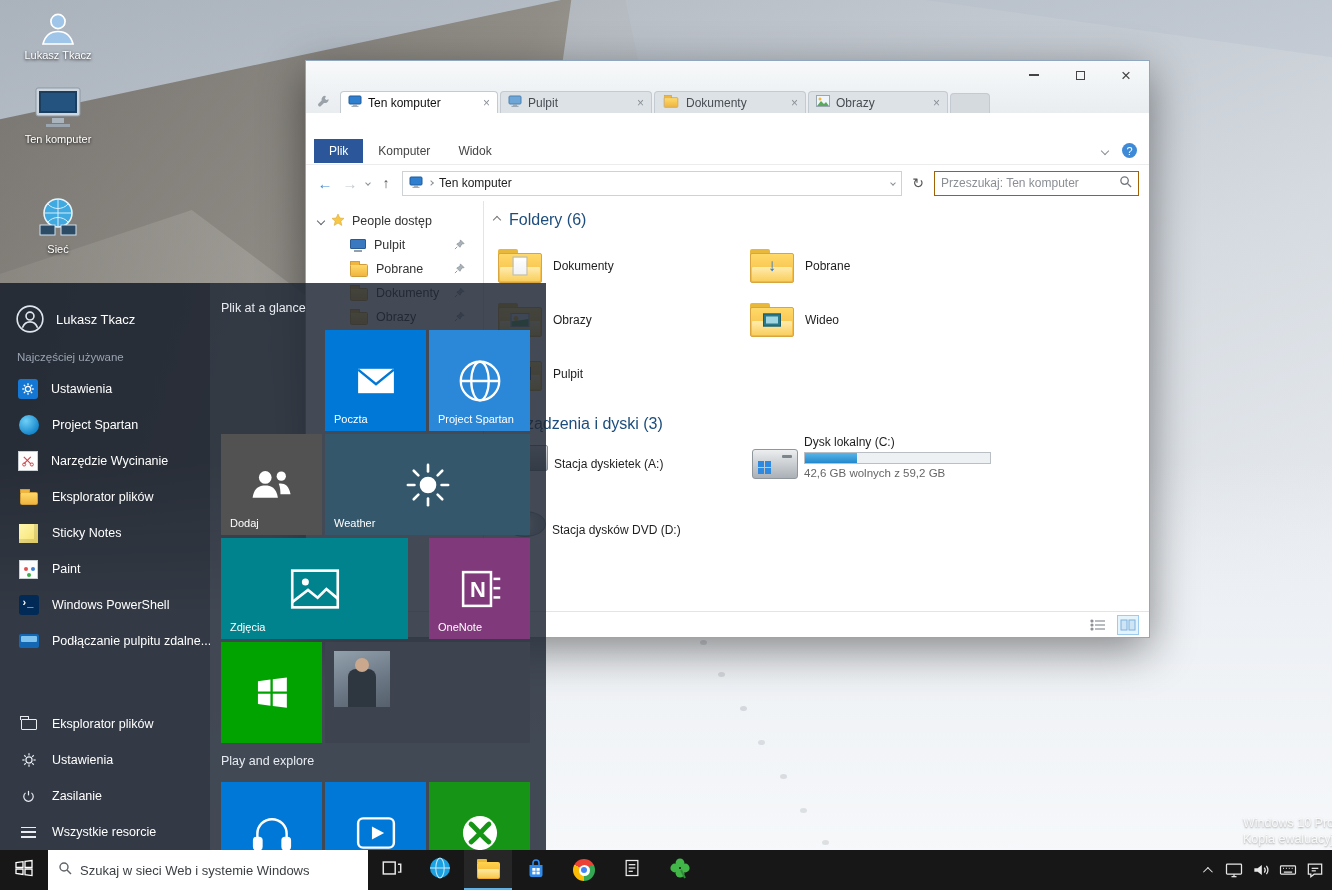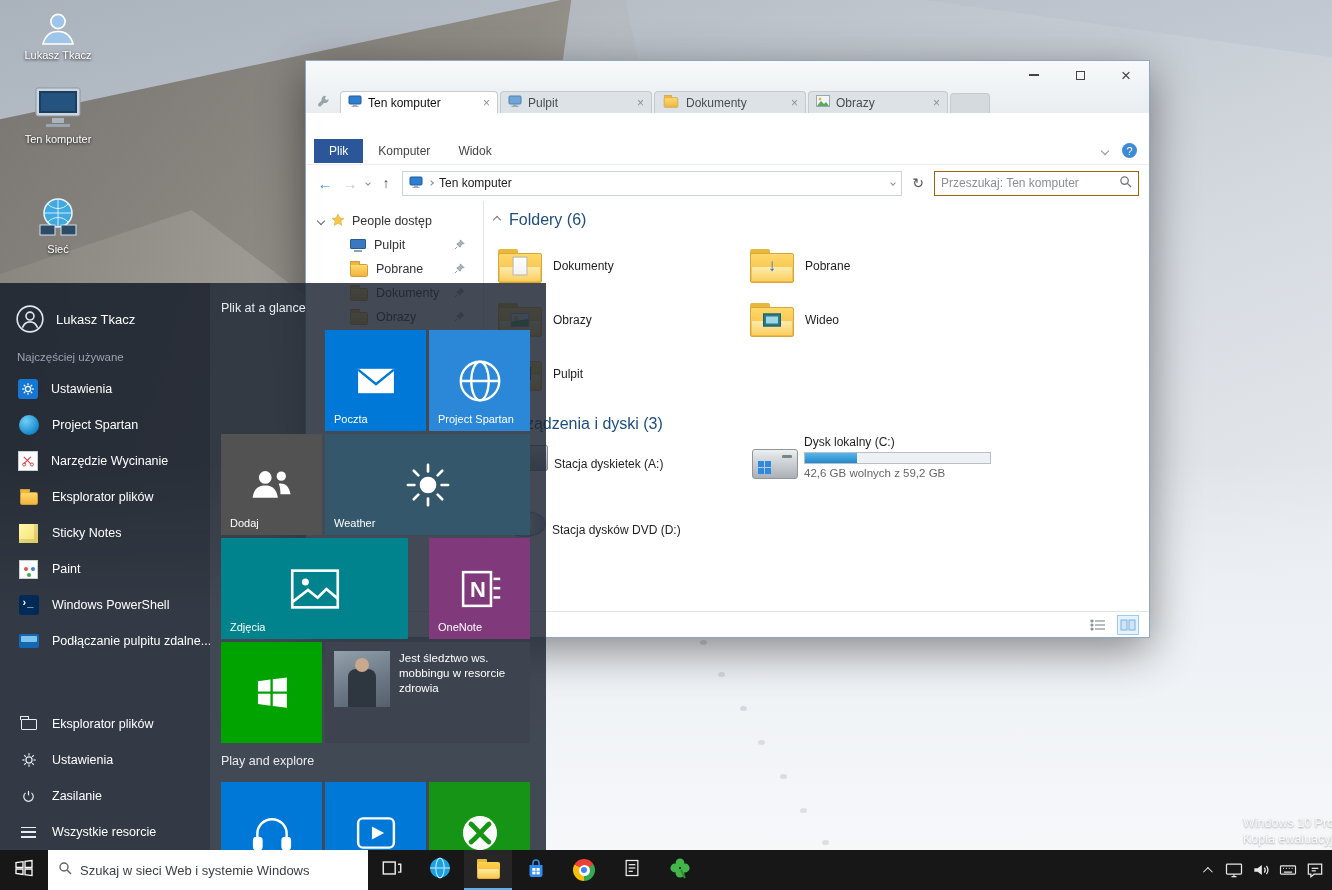--- a/index.html
+++ b/index.html
@@ -655,21 +655,20 @@
             <path d="M33 33 H51 V51 L33 48.6 Z"></path>
           </svg>
       </span>
       <span class="tlbl"></span>
     </div>
     <div class="tile" style="left:325px;top:359px;width:205px;background:#3d4450">
       <span class="nphoto">
           <i></i>
           <b></b>
         </span>
-      <span class="ntext">Jest śledztwo ws. mobbingu w resorcie zdrowia</span>
     </div>
 
     <div class="sm-h" style="left:221px;top:471px">Play and explore</div>
 
     <div class="tile" style="left:221px;top:499px;background:#0078d7">
       <span class="ticon">
         <svg width="52" height="52" viewBox="0 0 64 64" fill="none" stroke="#fff" stroke-width="3">
             <path d="M14 42 V33 a18 18 0 0 1 36 0 V42"></path>
             <rect x="10" y="38" width="9" height="14" rx="3" fill="#fff"></rect>
             <rect x="45" y="38" width="9" height="14" rx="3" fill="#fff"></rect>

